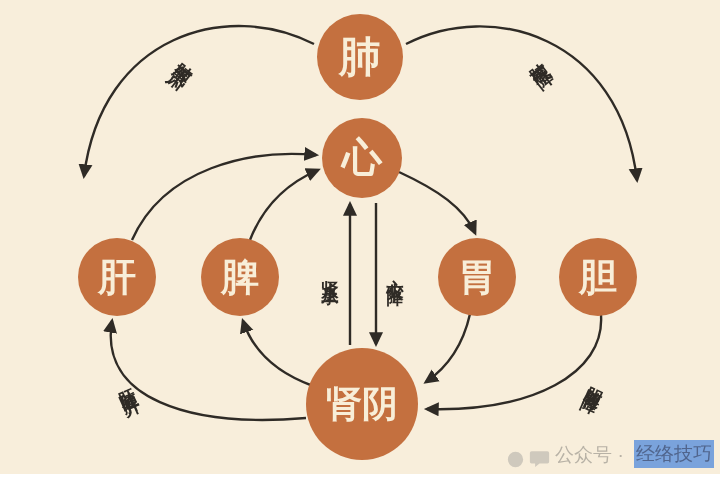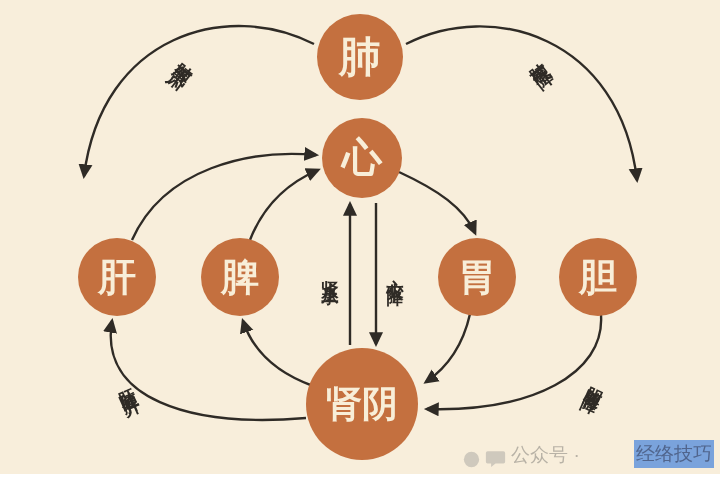--- a/index.html
+++ b/index.html
@@ -51,21 +51,20 @@
     font-size:19px;
     color:var(--wm-text,#b8b2a6);
     font-family:"Liberation Sans","DejaVu Sans",sans-serif;
   }
   .wm-ic { fill:var(--wm-icon,#cfc9bd); }
   .wm-text { white-space:pre; }
   .wm-hl {
     background:var(--wm-hl-bg,#7aa3dc);
     color:var(--wm-hl-fg,#50658d);
     padding:1px 2px;
-    margin-left:44px;
   }
   .bottom-strip {
     position:absolute; left:0; right:0; bottom:0; height:8px;
     background:var(--strip,#ffffff);
   }
 </style>
 </head>
 <body>
 
 <div class="stage">

